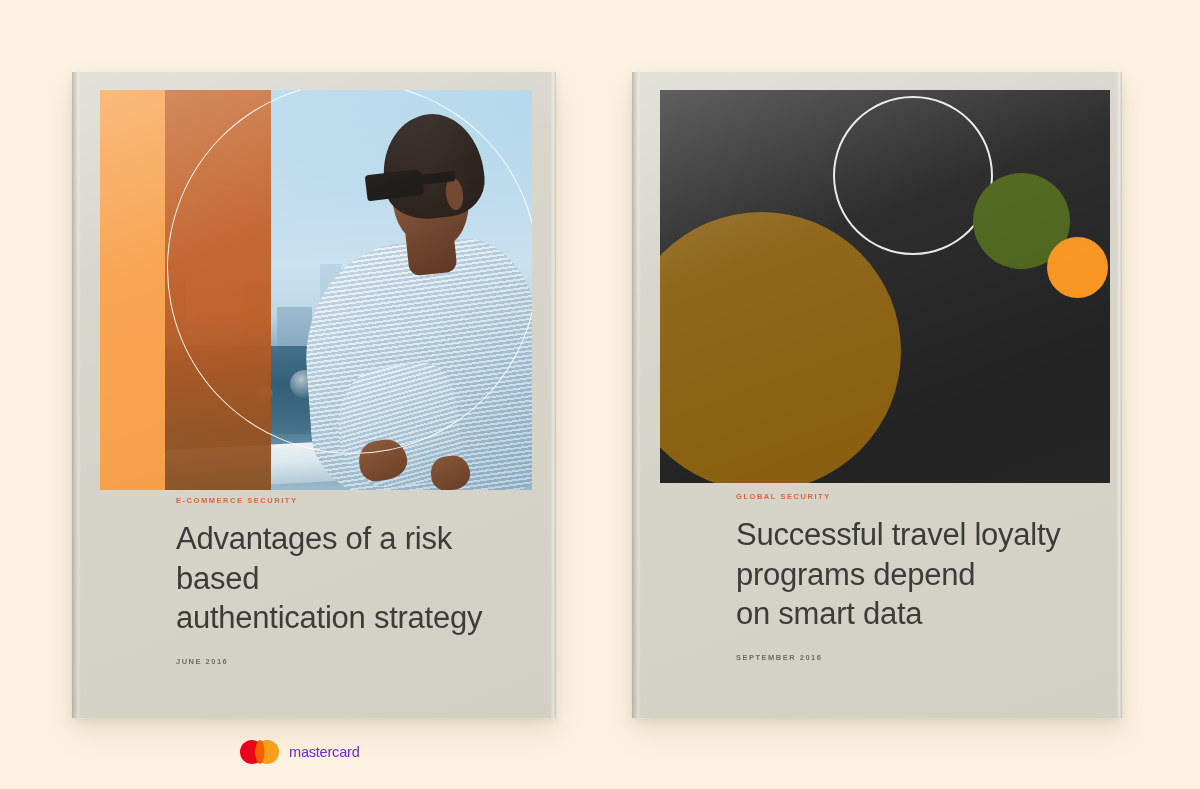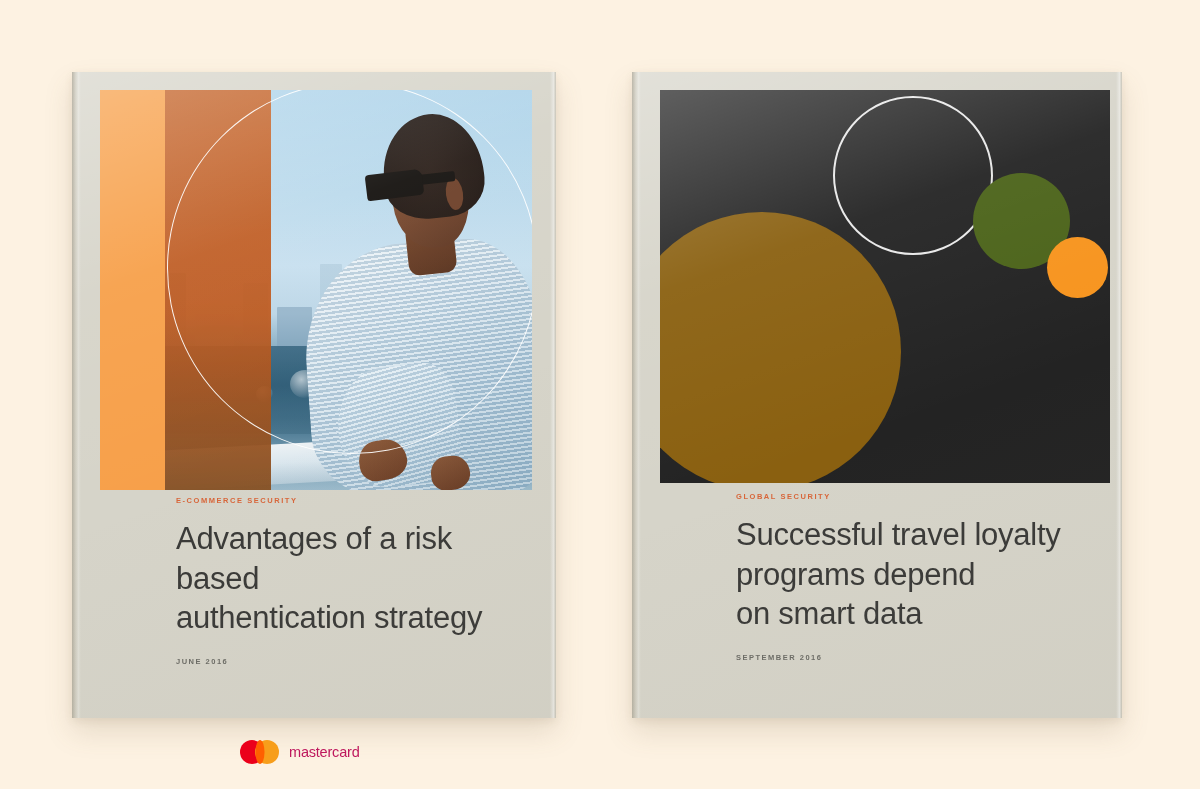--- a/index.html
+++ b/index.html
@@ -336,21 +336,21 @@
     transform: translateX(-50%);
     top: 0;
     width: 9px;
     height: 24px;
     background: #FF5F00;
     border-radius: 50% / 50%;
   }
   .mc-word {
     font-size: 14.5px;
     letter-spacing: -0.2px;
-    color: #be185d;
+    color: #6d28d9;
     font-weight: 400;
     white-space: nowrap;
   }
 </style>
 </head>
 <body>
 
 <div id="stage">
 
   <div class="book book-left">

